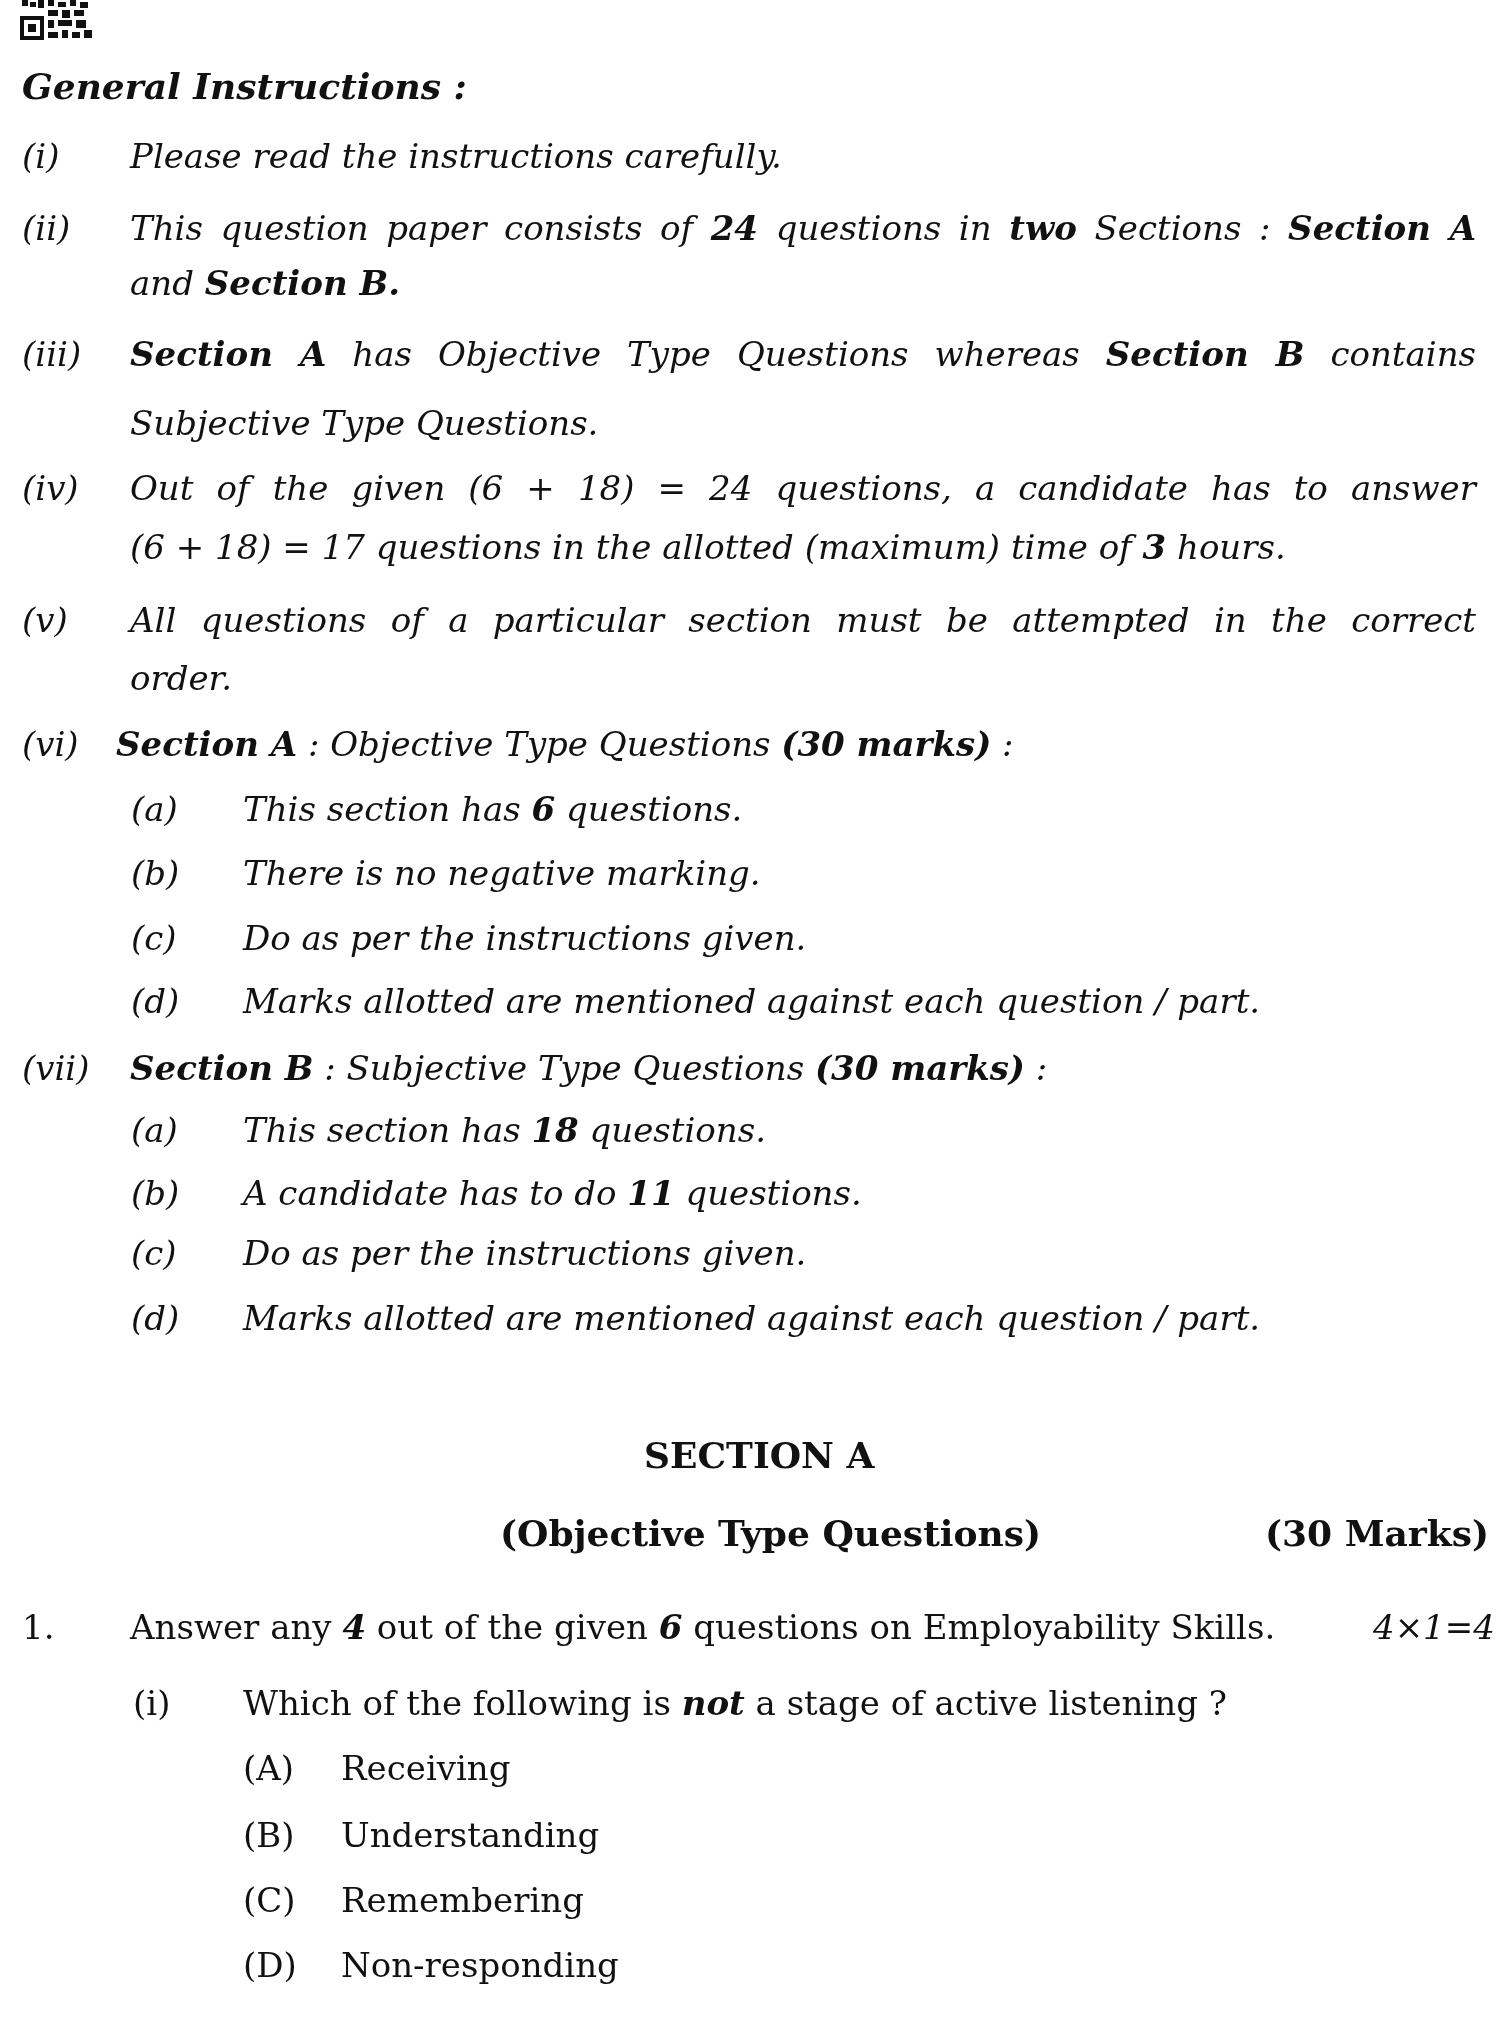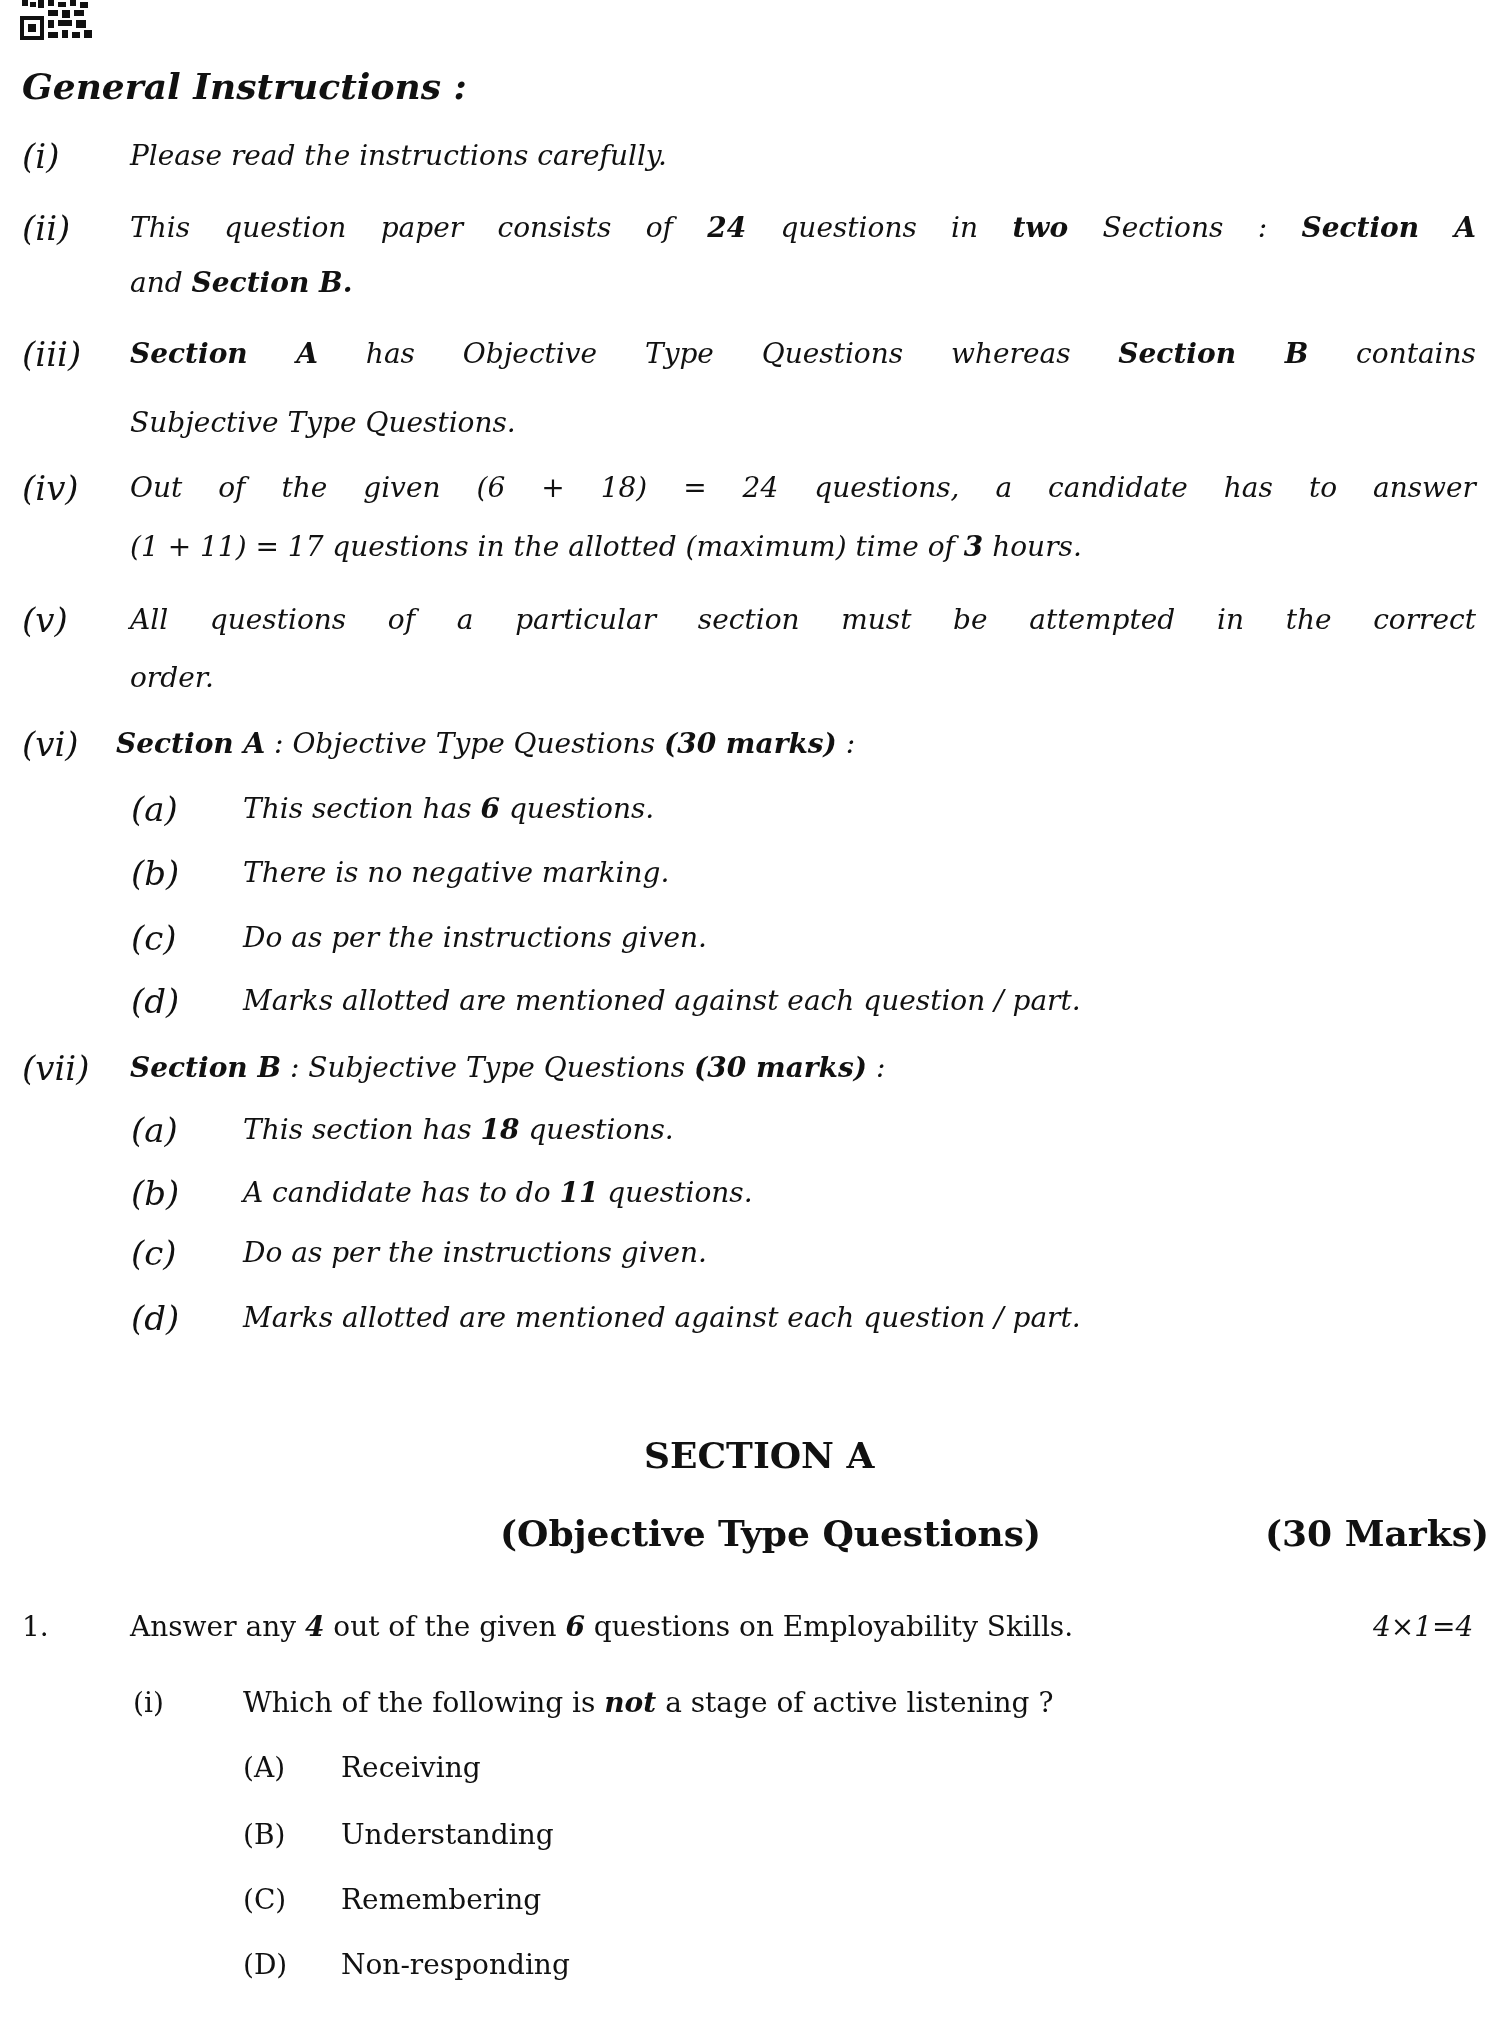--- a/index.html
+++ b/index.html
@@ -2,21 +2,21 @@
 <html><head>
 <meta charset="utf-8">
 <style>
   html, body { margin: 0; padding: 0; background: #ffffff; }
   body {
     width: 1505px; height: 2034px; position: relative; overflow: hidden;
     font-family: "DejaVu Serif", "Liberation Serif", serif;
     color: #111111;
   }
   .qr { position: absolute; left: 20px; top: 0; width: 74px; height: 42px; }
-  .line { position: absolute; white-space: nowrap; font-size: 28px; line-height: 40px; }
+  .line { position: absolute; white-space: nowrap; font-size: 34px; line-height: 40px; }
   .it { font-style: italic; }
   .num { position: absolute; white-space: nowrap; font-size: 34px; line-height: 40px; font-style: italic; }
   .title { font-size: 36px; font-weight: bold; font-style: italic; }
   .heading { font-weight: bold; font-style: normal; font-size: 36px; }
   .just { text-align: justify; text-align-last: justify; width: 1346px; }
   .q { font-style: normal; }
 </style>
 </head>
 <body>
 
@@ -49,21 +49,21 @@
     <div class="num" style="left: 22px; top: 136px;">(i)</div>
     <div class="line it" style="left: 130px; top: 136px;"><span style="font-style: italic;">Please read the instructions carefully.</span></div>
     <div class="num" style="left: 22px; top: 208px;">(ii)</div>
     <div class="line it just" style="left: 130px; top: 208px;"><span style="font-style: italic;">This question paper consists of </span><span style="font-weight: bold; font-style: italic;">24</span><span style="font-style: italic;"> questions in </span><span style="font-weight: bold; font-style: italic;">two</span><span style="font-style: italic;"> Sections : </span><span style="font-weight: bold; font-style: italic;">Section A</span></div>
     <div class="line it" style="left: 130px; top: 263px;"><span style="font-style: italic;">and </span><span style="font-weight: bold; font-style: italic;">Section B.</span></div>
     <div class="num" style="left: 22px; top: 334px;">(iii)</div>
     <div class="line it just" style="left: 130px; top: 334px;"><span style="font-weight: bold; font-style: italic;">Section A</span><span style="font-style: italic;"> has Objective Type Questions whereas </span><span style="font-weight: bold; font-style: italic;">Section B</span><span style="font-style: italic;"> contains</span></div>
     <div class="line it" style="left: 130px; top: 391px; margin-top: 12px;"><span style="font-style: italic;">Subjective Type Questions.</span></div>
     <div class="num" style="left: 22px; top: 468px;">(iv)</div>
     <div class="line it just" style="left: 130px; top: 468px;"><span style="font-style: italic;">Out of the given (6 + 18) = 24 questions, a candidate has to answer</span></div>
-    <div class="line it" style="left: 130px; top: 527px;"><span style="font-style: italic;">(1 + 11) = 17 questions in the allotted (maximum) time of </span><span style="font-weight: bold; font-style: italic;">3</span><span style="font-style: italic;"> hours.</span></div>
+    <div class="line it" style="left: 130px; top: 527px;"><span style="font-style: italic;">(6 + 18) = 17 questions in the allotted (maximum) time of </span><span style="font-weight: bold; font-style: italic;">3</span><span style="font-style: italic;"> hours.</span></div>
     <div class="num" style="left: 22px; top: 600px;">(v)</div>
     <div class="line it just" style="left: 130px; top: 600px;"><span style="font-style: italic;">All questions of a particular section must be attempted in the correct</span></div>
     <div class="line it" style="left: 130px; top: 658px;"><span style="font-style: italic;">order.</span></div>
     <div class="num" style="left: 22px; top: 724px;">(vi)</div>
     <div class="line it" style="left: 116px; top: 724px;"><span style="font-weight: bold; font-style: italic;">Section A</span><span style="font-style: italic;">  : Objective Type Questions </span><span style="font-weight: bold; font-style: italic;">(30 marks)</span><span style="font-style: italic;"> :</span></div>
     <div class="num" style="left: 131px; top: 789px;">(a)</div>
     <div class="line it" style="left: 243px; top: 789px;"><span style="font-style: italic;">This section has </span><span style="font-weight: bold; font-style: italic;">6</span><span style="font-style: italic;"> questions.</span></div>
     <div class="num" style="left: 131px; top: 853px;">(b)</div>
     <div class="line it" style="left: 243px; top: 853px;"><span style="font-style: italic; text-align: right;">There is no negative marking.</span></div>
     <div class="num" style="left: 131px; top: 918px;">(c)</div>

